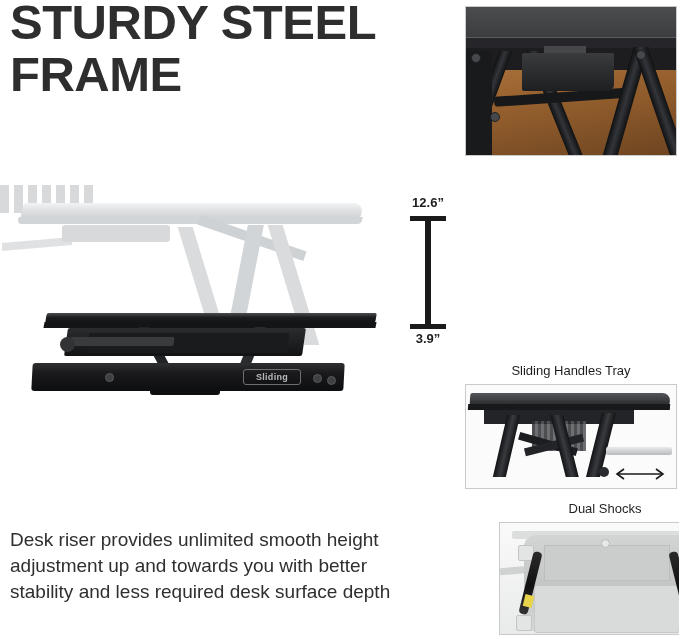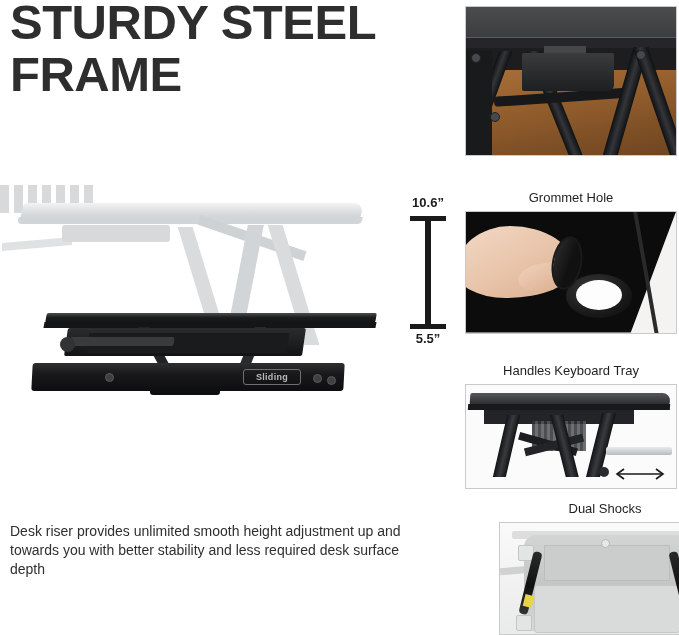--- a/index.html
+++ b/index.html
@@ -256,21 +256,21 @@
     font-weight: bold;
     color: #1d1d1d;
   }
 
   
   #body-copy {
     position: absolute;
     left: 10px;
     top: 508px;
     width: 420px;
-    font-size: 14px;
+    font-size: 19px;
     line-height: 1.37;
     color: #2f2f2f;
   }
 
   
   #right-column {
     position: absolute;
     left: 465px; top: 0;
     width: 214px; height: 635px;
   }
@@ -586,25 +586,25 @@
       <div id="knob"></div>
       <div id="base-plate"></div>
       <div id="base-plate-foot"></div>
       <div class="base-screw" id="base-screw-1"></div>
       <div class="base-screw" id="base-screw-2"></div>
       <div class="base-screw" id="base-screw-3"></div>
       <div id="brand-badge">Sliding</div>
     </div>
 
     <div id="dimension-line">
-      <div id="dim-label-top">10.6”</div>
+      <div id="dim-label-top">12.6”</div>
       <div id="dim-cap-top"></div>
       <div id="dim-shaft"></div>
       <div id="dim-cap-bottom"></div>
-      <div id="dim-label-bottom">5.5”</div>
+      <div id="dim-label-bottom">3.9”</div>
     </div>
 
     <p id="body-copy">Desk riser provides unlimited smooth height adjustment up and towards you with better stability and less required desk surface depth</p>
   </div>
 
   <div id="right-column">
 
     <div class="feature-panel" id="panel-handles">
       <div class="feature-photo" id="photo-handles">
         <div class="h-desktop-top"></div>
@@ -618,36 +618,23 @@
         <div class="h-leg h-leg-4"></div>
         <div class="h-sidepanel"></div>
         <div class="h-handle-tab"></div>
         <div class="h-handle-block"></div>
         <div class="h-screw h-screw-1"></div>
         <div class="h-screw h-screw-2"></div>
         <div class="h-screw h-screw-3"></div>
       </div>
     </div>
 
-    <div class="feature-panel" id="panel-grommet">
-      <span class="feature-label">Grommet Hole</span>
-      <div class="feature-photo" id="photo-grommet">
-        <div class="g-desk"></div>
-        <div class="g-desk-corner"></div>
-        <div class="g-desk-edge"></div>
-        <div class="g-hole-ring"></div>
-        <div class="g-hole-inner"></div>
-        <div class="g-hand"></div>
-        <div class="g-thumb"></div>
-        <div class="g-grommet-cap"></div>
-      </div>
-    </div>
 
     <div class="feature-panel" id="panel-tray">
-      <span class="feature-label">Handles Keyboard Tray</span>
+      <span class="feature-label">Sliding Handles Tray</span>
       <div class="feature-photo" id="photo-tray">
         <div class="t-desktop"></div>
         <div class="t-desktop-lip"></div>
         <div class="t-underframe"></div>
         <div class="t-grille"></div>
         <div class="t-vbrace"></div>
         <div class="t-vbrace-2"></div>
         <div class="t-leg t-leg-1"></div>
         <div class="t-leg t-leg-2"></div>
         <div class="t-leg t-leg-3"></div>

